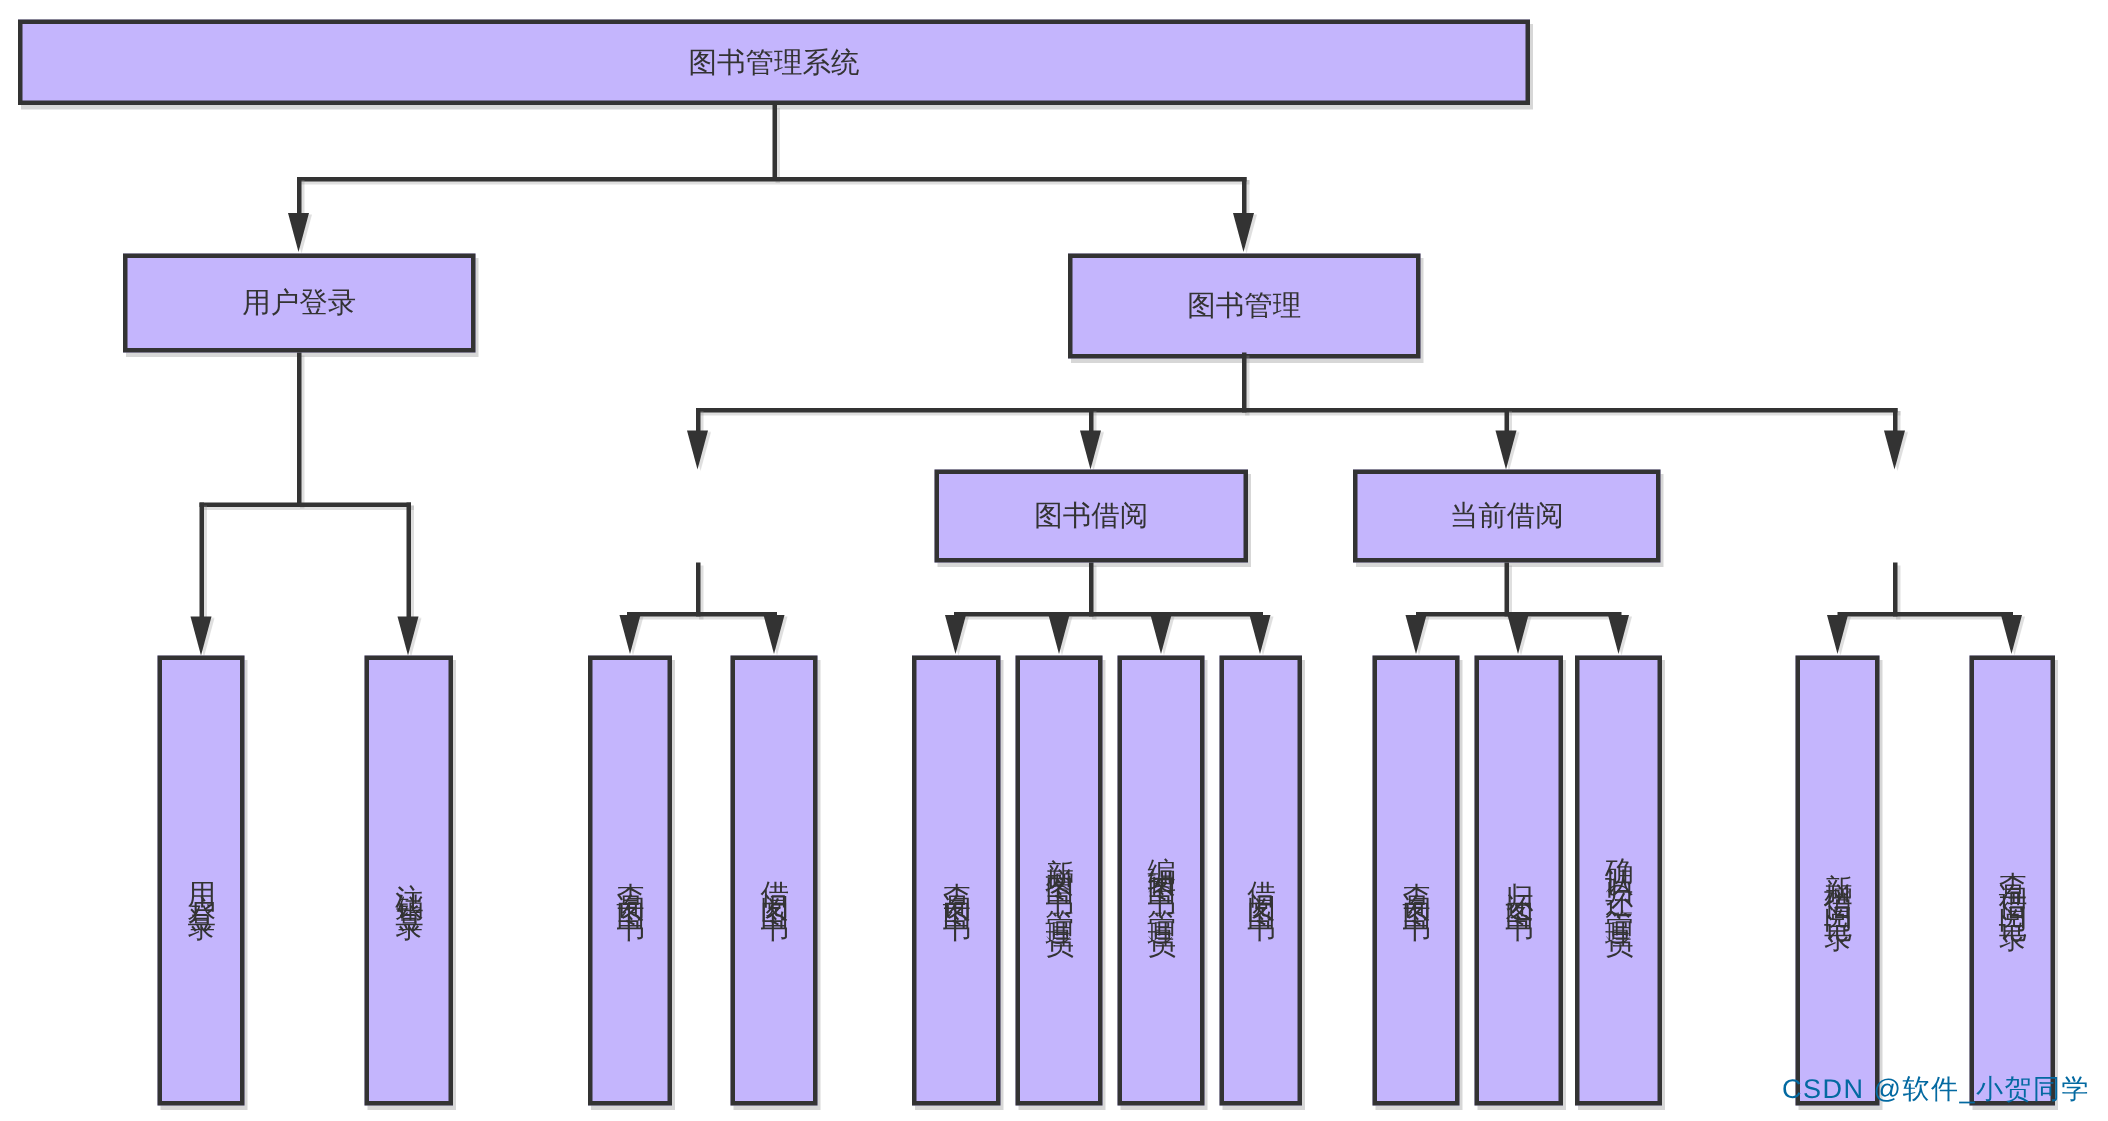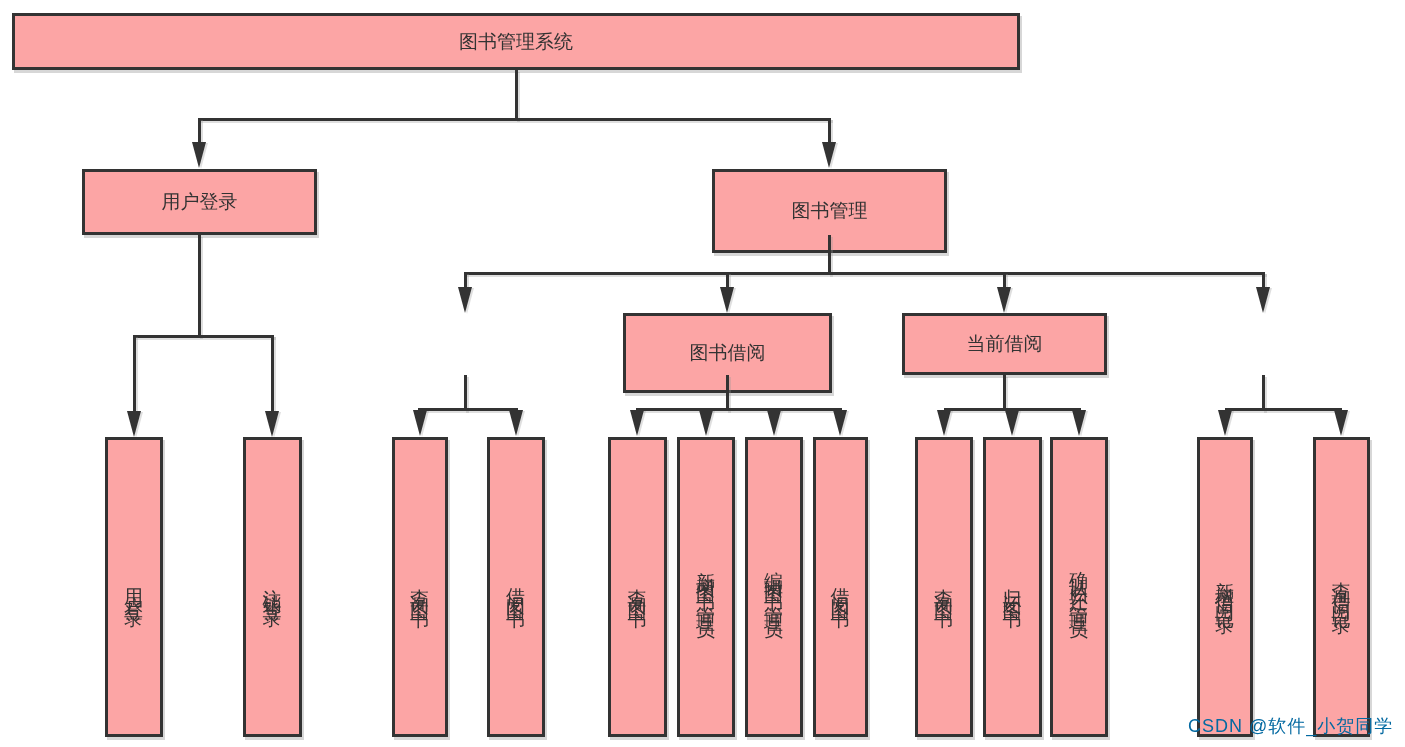--- a/index.html
+++ b/index.html
@@ -6,21 +6,21 @@
   #canvas{
     position:relative;
     width:1405px;height:747px;
     background:#ffffff;
     font-family:"Liberation Sans","DejaVu Sans",sans-serif;
     overflow:hidden;
   }
   .box{
     position:absolute;
     box-sizing:border-box;
-    background:#fca5a5;
+    background:#c4b5fd;
     border:3px solid #333333;
     color:#333333;
     display:flex;align-items:center;justify-content:center;
     font-size:19px;
     text-align:center;
     box-shadow:2px 3px 0 rgba(140,140,140,0.35);
   }
   .vbox{
     writing-mode:vertical-rl;
     text-orientation:mixed;
@@ -58,21 +58,21 @@
   <div class="vl" style="left:515px;top:70px;height:50px;"></div>
   <div class="hl" style="left:198px;top:118px;width:633px;"></div>
   <div class="vl" style="left:198px;top:118px;height:27px;"></div>
   <div class="vl" style="left:828px;top:118px;height:27px;"></div>
   <div class="arrow" style="left:192px;top:142px;"></div>
   <div class="arrow" style="left:822px;top:142px;"></div>
 
   <div class="box" style="left:82px;top:169px;width:235px;height:66px;">
     <span>用户登录</span>
   </div>
-  <div class="box" style="left:712px;top:169px;width:235px;height:84px;">
+  <div class="box" style="left:712px;top:169px;width:235px;height:70px;">
     <span>图书管理</span>
   </div>
 
   <div class="vl" style="left:198px;top:235px;height:102px;"></div>
   <div class="hl" style="left:133px;top:335px;width:141px;"></div>
   <div class="vl" style="left:133px;top:335px;height:78px;"></div>
   <div class="vl" style="left:271px;top:335px;height:78px;"></div>
   <div class="arrow" style="left:127px;top:411px;"></div>
   <div class="arrow" style="left:265px;top:411px;"></div>
 
@@ -80,21 +80,21 @@
   <div class="hl" style="left:464px;top:272px;width:801px;"></div>
   <div class="vl" style="left:464px;top:272px;height:17px;"></div>
   <div class="vl" style="left:726px;top:272px;height:17px;"></div>
   <div class="vl" style="left:1003px;top:272px;height:17px;"></div>
   <div class="vl" style="left:1262px;top:272px;height:17px;"></div>
   <div class="arrow" style="left:458px;top:287px;"></div>
   <div class="arrow" style="left:720px;top:287px;"></div>
   <div class="arrow" style="left:997px;top:287px;"></div>
   <div class="arrow" style="left:1256px;top:287px;"></div>
 
-  <div class="box" style="left:623px;top:313px;width:209px;height:80px;">
+  <div class="box" style="left:623px;top:313px;width:209px;height:62px;">
     <span>图书借阅</span>
   </div>
   <div class="box" style="left:902px;top:313px;width:205px;height:62px;">
     <span>当前借阅</span>
   </div>
 
   <div class="vl" style="left:464px;top:375px;height:36px;"></div>
   <div class="hl" style="left:418px;top:408px;width:100px;"></div>
   <div class="arrow" style="left:413px;top:410px;"></div>
   <div class="arrow" style="left:509px;top:410px;"></div>

